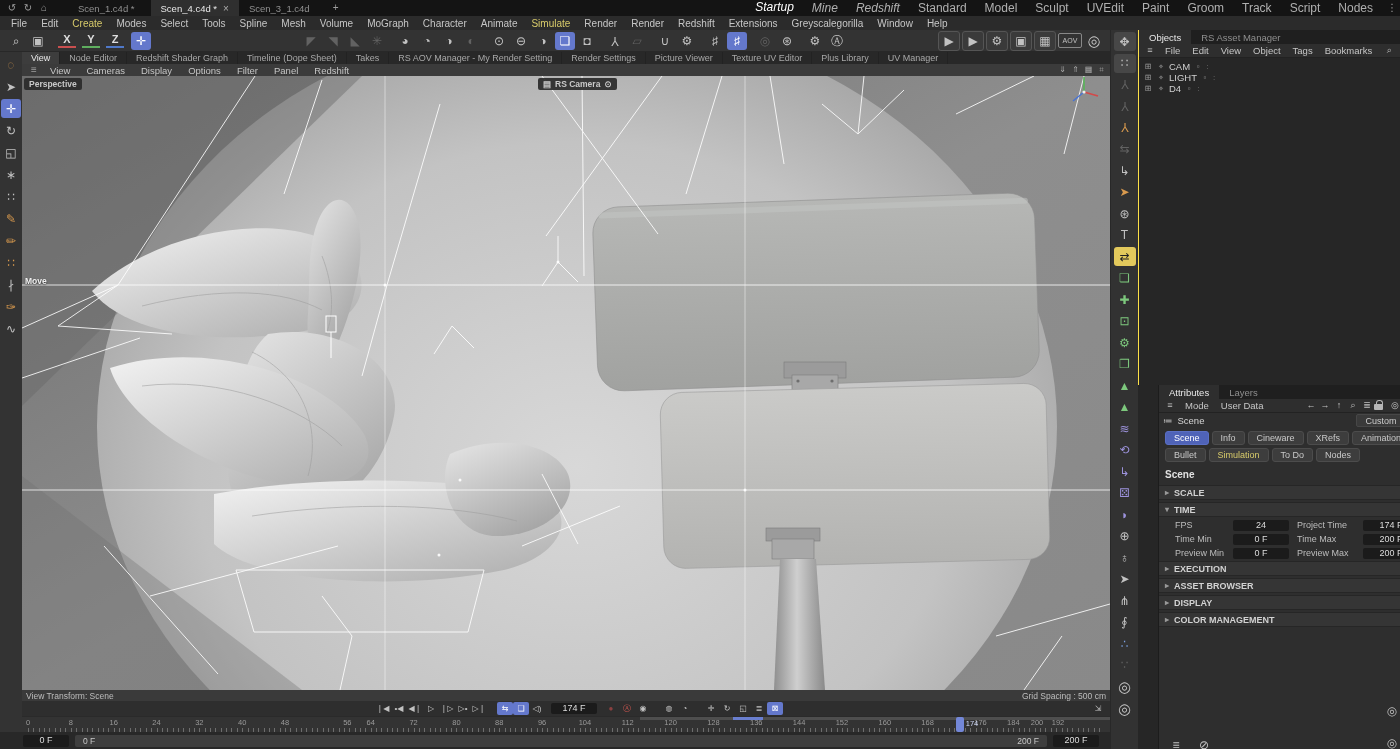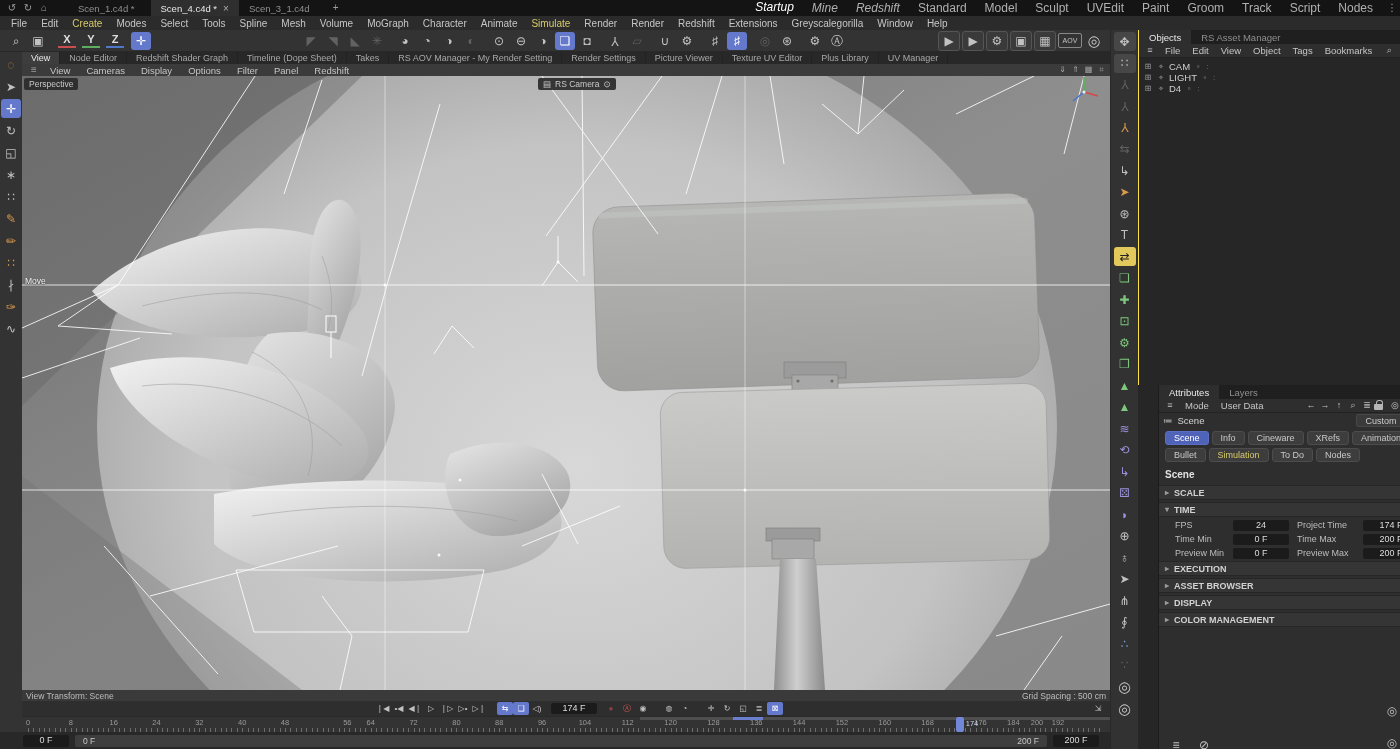--- a/index.html
+++ b/index.html
@@ -57,21 +57,21 @@
   .wtab{padding:0 9px;font-size:9px;color:#a8a8a8;display:flex;align-items:center;border-right:1px solid #222;}
   .wtab.active{background:#3d3d3d;color:#e8e8e8;}
 
   
   #vp-menu{left:22px;top:64px;width:1088px;height:12px;background:#3b3b3b;display:flex;align-items:center;padding-left:4px;box-sizing:border-box;}
   #vp-menu .mi{font-size:9.5px;padding:0 8px;}
   #vp-corner{position:absolute;right:2px;top:0;display:flex;height:12px;align-items:center;}
   #vp-corner .ic{width:13px;height:11px;font-size:8px;color:#aaa;}
 
   
-  #viewport{left:22px;top:76px;width:1088px;height:442px;background:#888;}
+  #viewport{left:22px;top:76px;width:1088px;height:442px;background:#888;font-weight:bold;}
   .vp-chip{position:absolute;background:rgba(42,42,42,.92);color:#c9c9c9;font-size:8.5px;padding:1px 5px;border-radius:2px;display:flex;gap:4px;align-items:center;}
   #persp-chip{left:2px;top:2px;}
   #cam-chip{left:516px;top:2px;}
   #move-label{position:absolute;left:3px;top:200px;color:#f0f0f0;font-size:8.5px;text-shadow:0 1px 2px rgba(0,0,0,.6);}
   #info-bar{left:22px;top:690px;width:1088px;height:11px;background:#3a3a3a;display:flex;align-items:center;justify-content:space-between;padding:0 4px;box-sizing:border-box;font-size:8.5px;color:#bdbdbd;}
 
   
   #left-col{left:0;top:52px;width:22px;height:680px;background:#333;display:flex;flex-direction:column;align-items:center;padding-top:3px;box-sizing:border-box;gap:3px;}
   #left-col .ic{width:20px;height:19px;}
   #right-col{left:1110px;top:30px;width:28px;height:719px;background:#323232;display:flex;flex-direction:column;align-items:center;padding-top:2px;box-sizing:border-box;gap:2.5px;border-left:1px solid #282828;}

